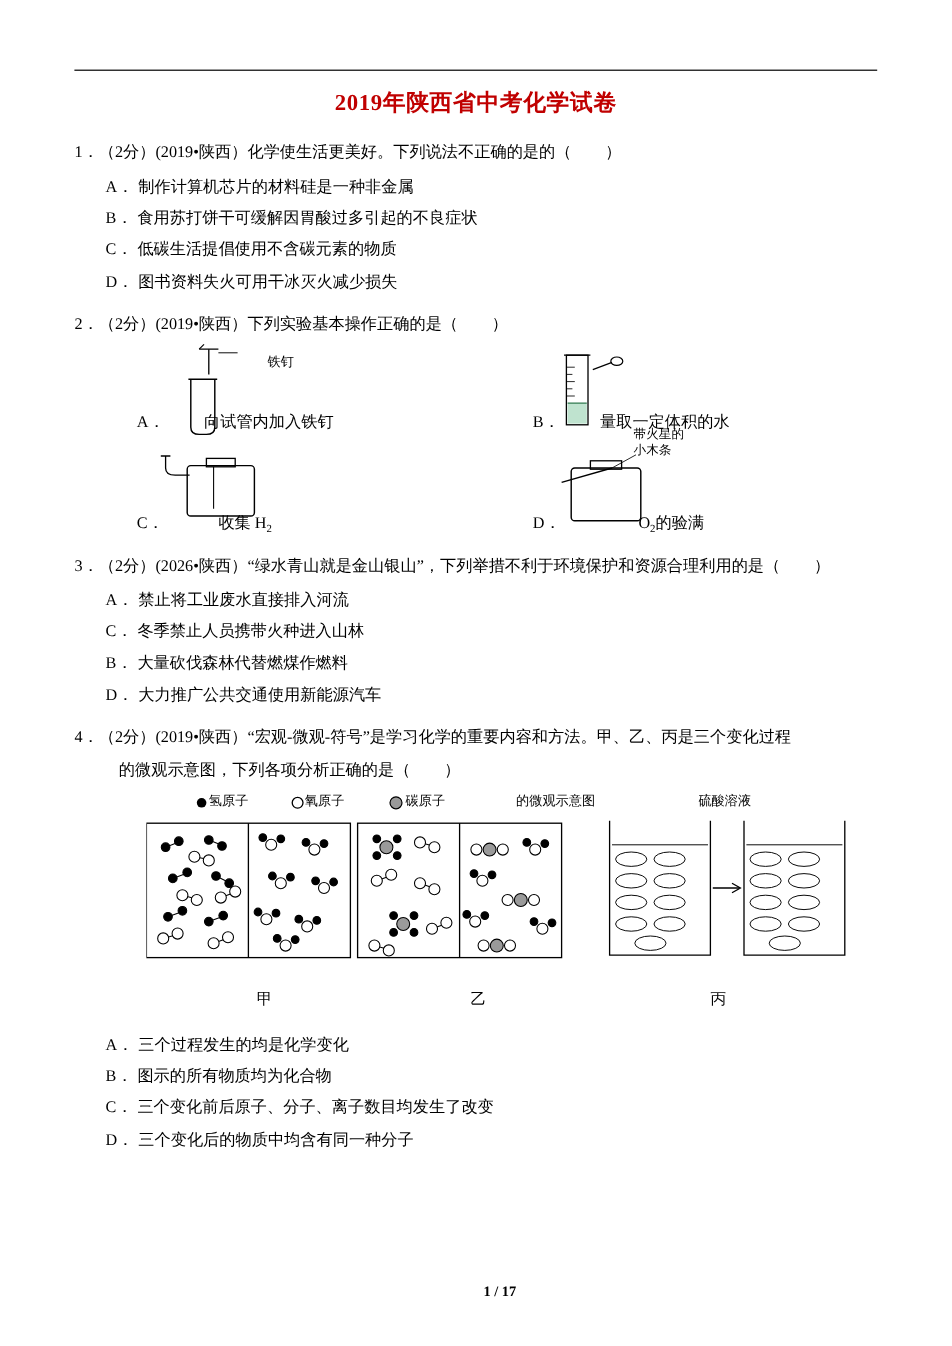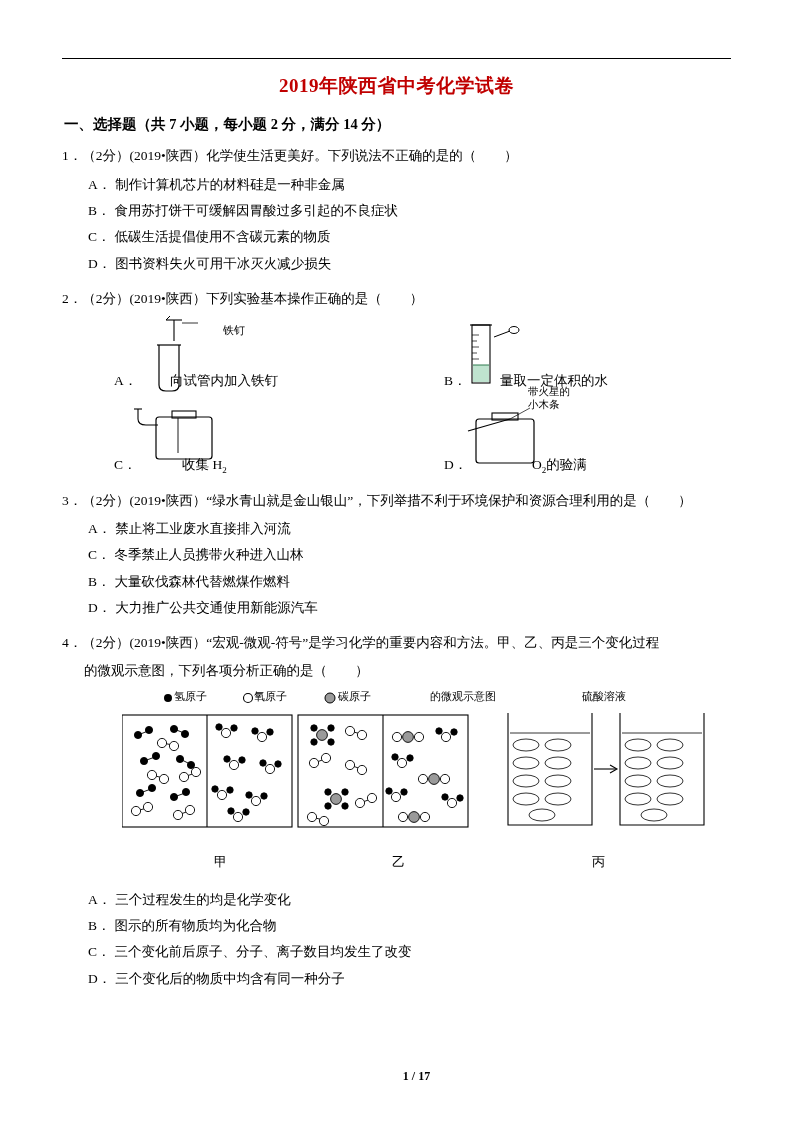--- a/index.html
+++ b/index.html
@@ -100,21 +100,20 @@
 </style>
 </head>
 <body>
 
 <div class="page">
 
   <div class="top-rule"></div>
 
   <div class="doc-title">2019年陕西省中考化学试卷</div>
 
-  <div class="section-head">一、选择题（共 7 小题，每小题 2 分，满分 14 分）</div>
 
   <div class="q q-stem">
     <span>1</span><span>．（2分）(2019•陕西）化学使生活更美好。下列说法不正确的是的（</span><span class="blank">&nbsp;&nbsp;&nbsp;</span><span>）</span>
   </div>
   <div class="opt">
     <span class="opt-label">A．</span><span>制作计算机芯片的材料硅是一种非金属</span>
   </div>
   <div class="opt">
     <span class="opt-label">B．</span><span>食用苏打饼干可缓解因胃酸过多引起的不良症状</span>
   </div>
@@ -199,39 +198,39 @@
       <div class="fig-label" style="left:466px;top:-14px;font-size:10.5px;line-height:1.25;font-family:'Liberation Sans',sans-serif;white-space:pre;">带火星的
 小木条</div>
       <div class="fig-label" style="left:382px;top:57px;">D．</div>
       <div class="fig-cap" style="left:470px;top:57px;">
         <span>O</span><span class="sub">2</span><span>的验满</span>
       </div>
     </div>
   </div>
 
   <div class="q q-stem">
-    <span>3</span><span>．（2分）(2019•陕西）“绿水青山就是金山银山”，下列举措不利于环境保护和资源合理利用的是（</span><span class="blank">&nbsp;&nbsp;&nbsp;</span><span>）</span>
+    <span>3</span><span>．（2分）(2026•陕西）“绿水青山就是金山银山”，下列举措不利于环境保护和资源合理利用的是（</span><span class="blank">&nbsp;&nbsp;&nbsp;</span><span>）</span>
   </div>
   <div class="opt">
     <span class="opt-label">A．</span><span>禁止将工业废水直接排入河流</span>
   </div>
   <div class="opt">
     <span class="opt-label">C．</span><span>冬季禁止人员携带火种进入山林</span>
   </div>
   <div class="opt">
     <span class="opt-label">B．</span><span>大量砍伐森林代替燃煤作燃料</span>
   </div>
   <div class="opt">
     <span class="opt-label">D．</span><span>大力推广公共交通使用新能源汽车</span>
   </div>
 
   <div class="q q-stem" style="margin-top:10px;">
     <span>4</span><span>．（2分）(2019•陕西）“宏观‑微观‑符号”是学习化学的重要内容和方法。甲、乙、丙是三个变化过程</span>
   </div>
-  <div class="q q-stem" style="margin-left:22px;">
+  <div class="q q-stem" style="margin-left:37px;">
     <span>的微观示意图，下列各项分析正确的是（</span><span class="blank">&nbsp;&nbsp;&nbsp;</span><span>）</span>
   </div>
 
   <div class="fig4">
 
     <svg width="560" height="16" style="position:absolute;left:100px;top:0;">
       <circle cx="6" cy="9" r="4" fill="#000"></circle>
       <circle cx="86" cy="9" r="4.5" fill="#fff" stroke="#000" stroke-width="1.1"></circle>
       <circle cx="168" cy="9" r="5" fill="#9a9a9a" stroke="#000" stroke-width="1"></circle>
     </svg>

